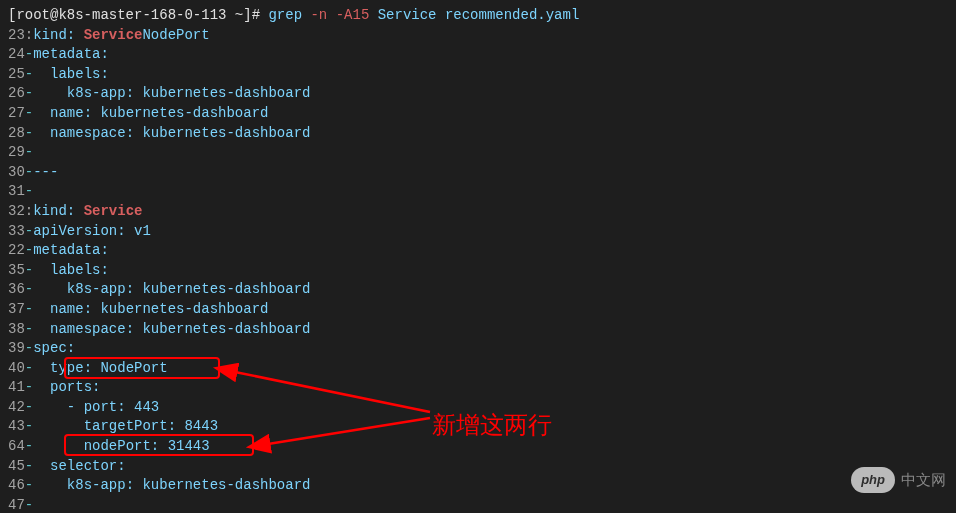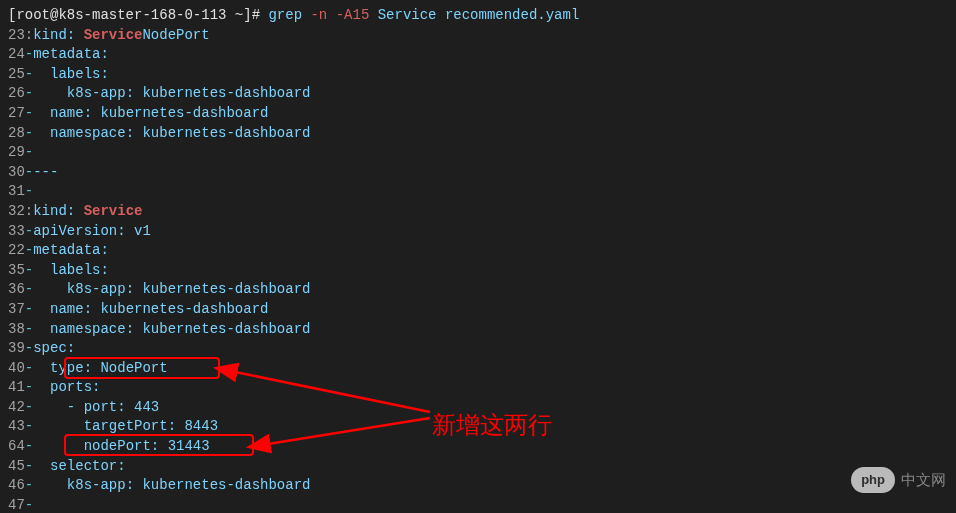--- a/index.html
+++ b/index.html
@@ -66,20 +66,21 @@
     gap: 6px;
     opacity: 0.75;
   }
   .watermark .logo-bg {
     display: inline-flex;
     align-items: center;
     justify-content: center;
     background: #efefef;
     color: #333;
     font-weight: bold;
+    font-style: italic;
     font-size: 13px;
     border-radius: 14px;
     padding: 4px 10px;
     font-family: Arial, sans-serif;
   }
   .watermark .logo-text {
     color: #aaa;
     font-size: 15px;
     font-family: 'SimSun', sans-serif;
   }

